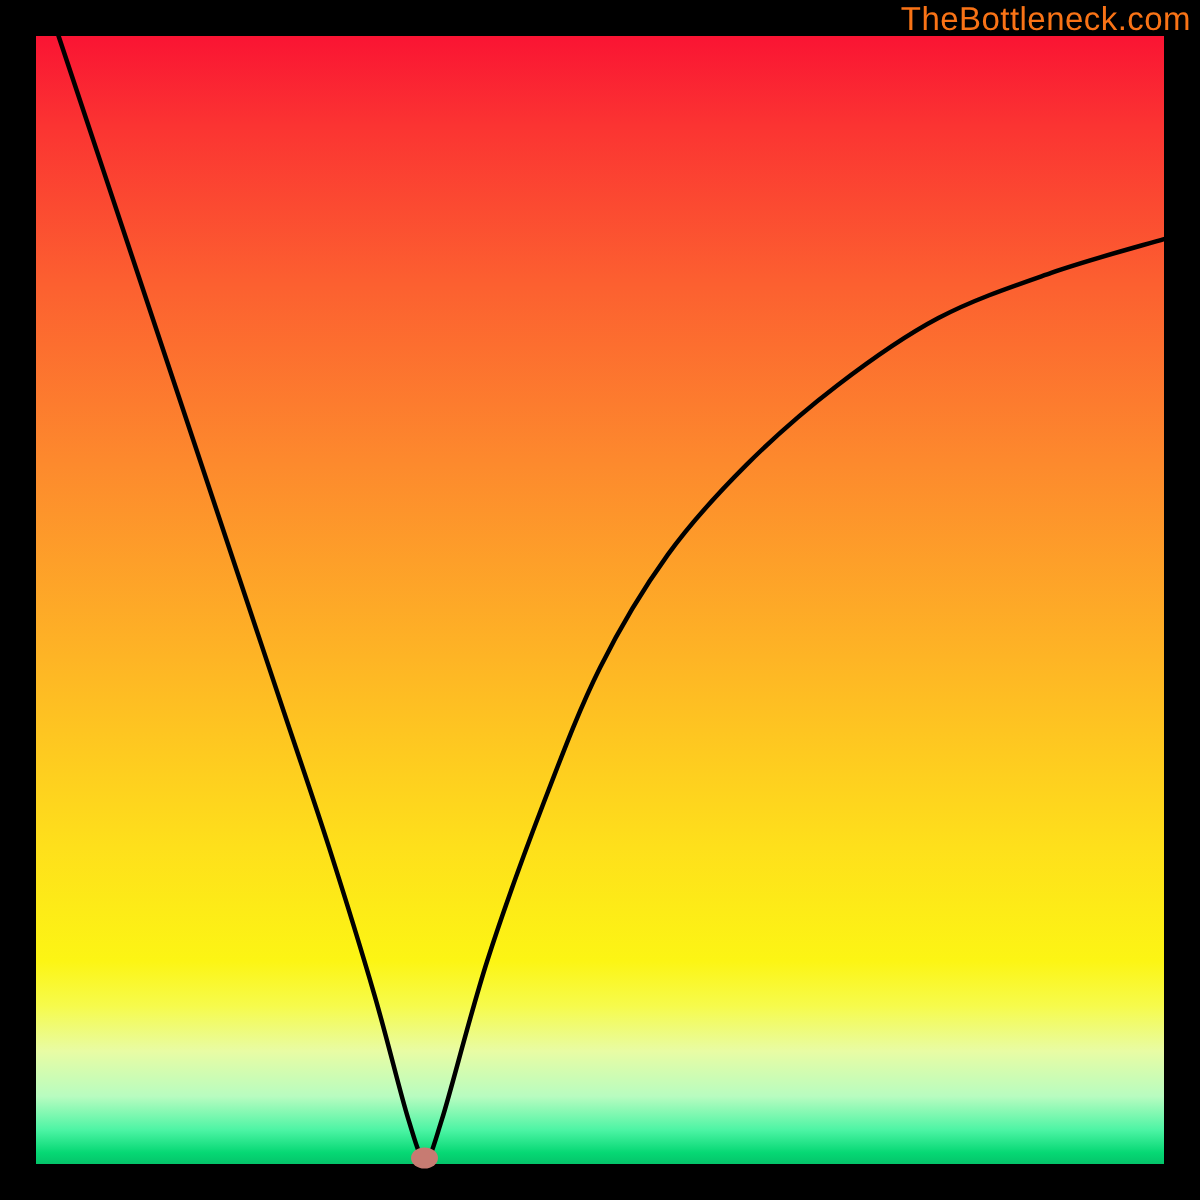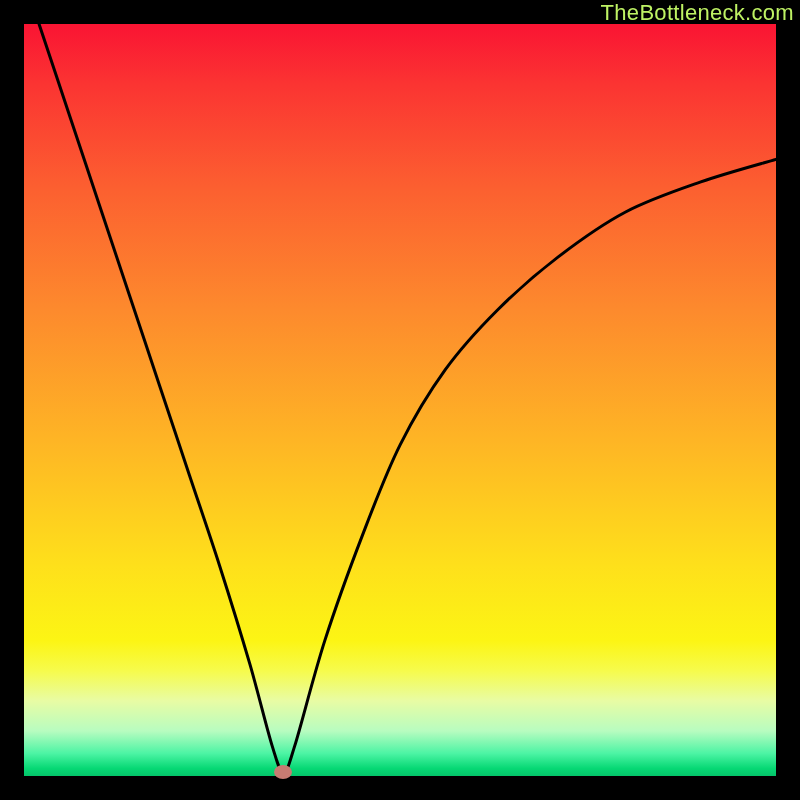--- a/index.html
+++ b/index.html
@@ -35,21 +35,21 @@
       #4cf4a4 97%,
       #06d874 99%,
       #04c46a 100%
     );
   }
 
   .watermark {
     position: absolute;
     top: 0;
     right: 6px;
-    color: #bef264;
+    color: #f97316;
     font-size: 22px;
     font-weight: 400;
     letter-spacing: 0.3px;
   }
 
   svg.curve {
     position: absolute;
     left: 0; top: 0;
     width: 752px; height: 752px;
     overflow: visible;

